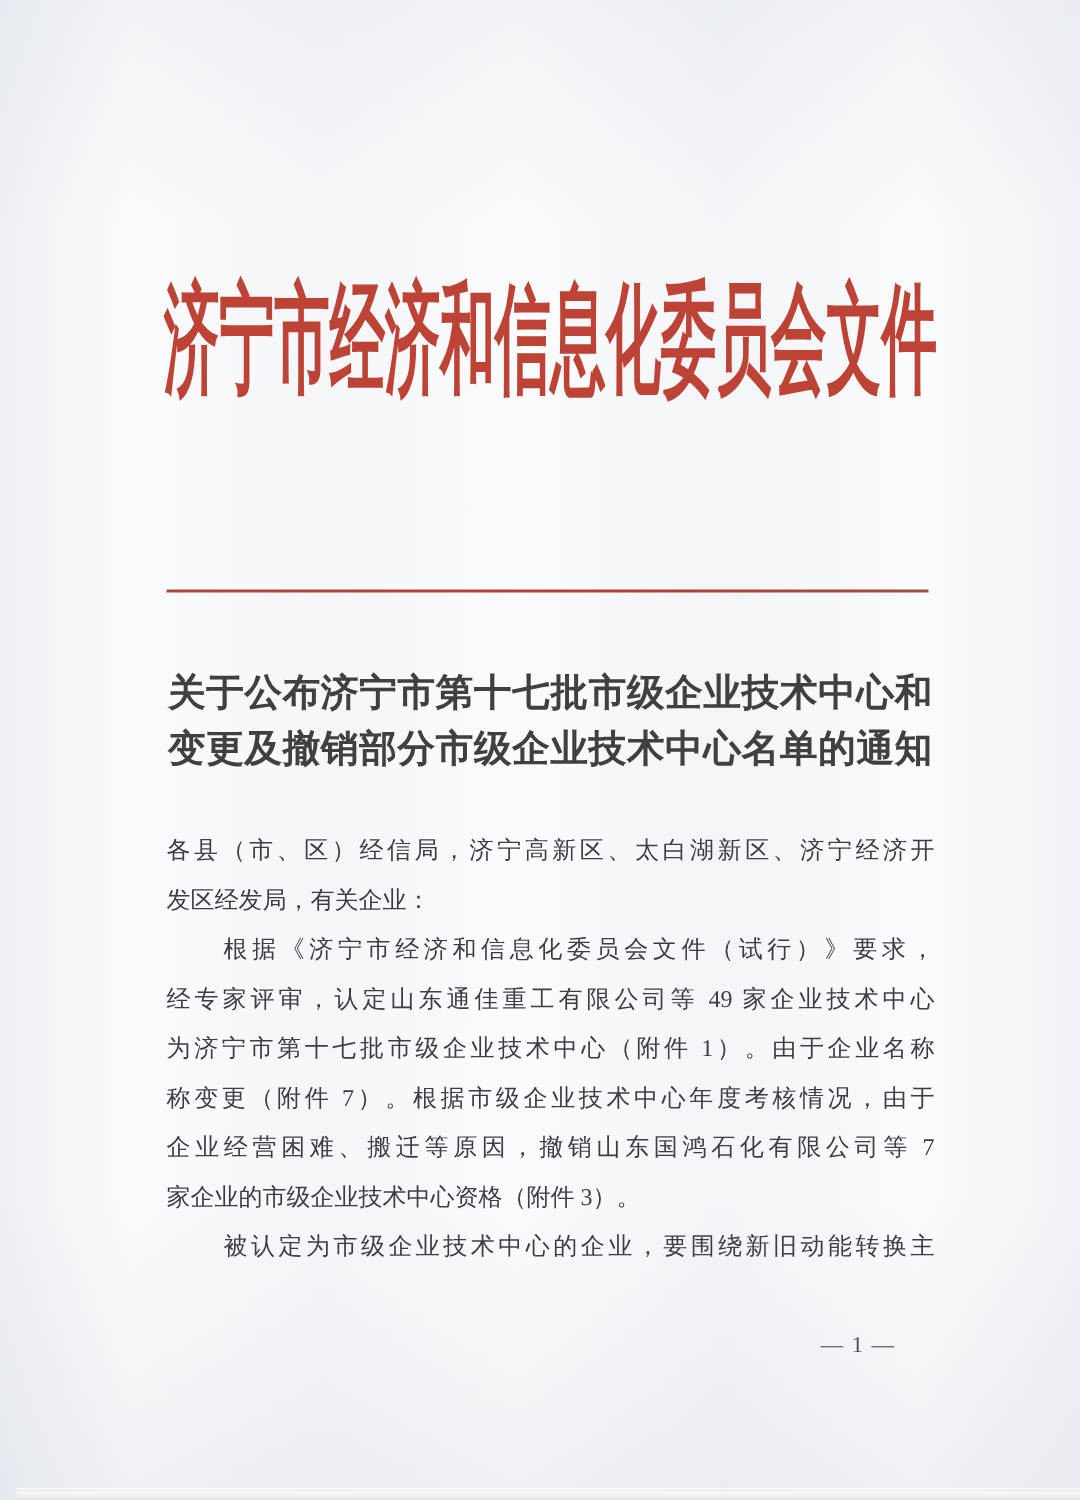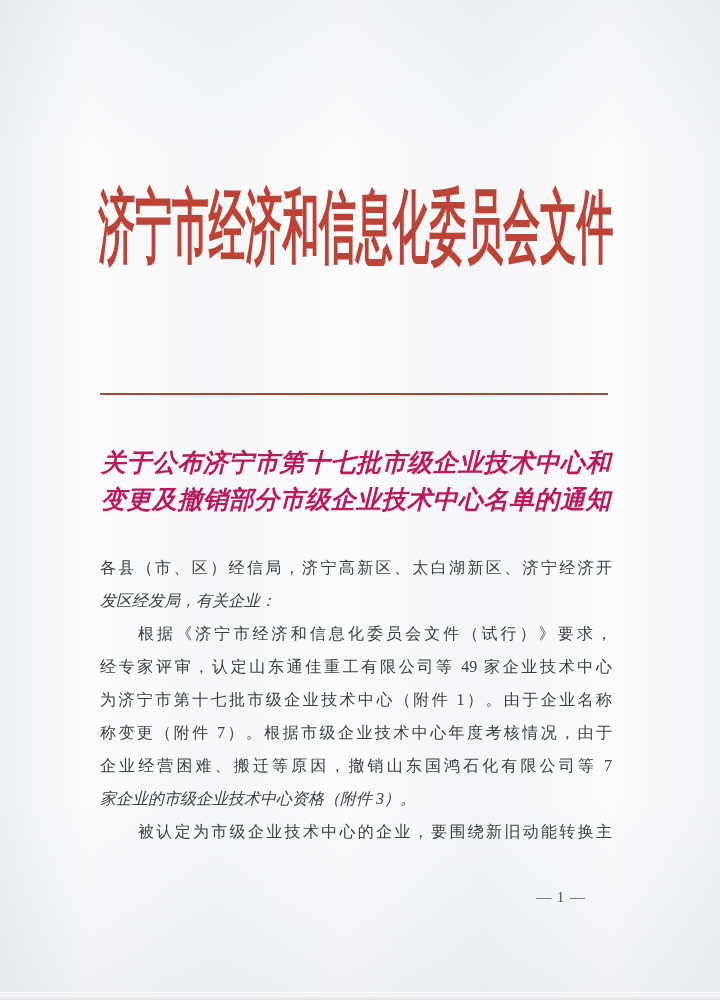--- a/index.html
+++ b/index.html
@@ -9,21 +9,21 @@
       overflow: hidden;
       font-family: "Liberation Serif", "DejaVu Serif", serif;
       background-color: #fafbfc;
       background-image:
         linear-gradient(90deg, rgba(213,219,228,.35) 0%, rgba(255,255,255,0) 12%,
           rgba(224,229,236,.22) 30%, rgba(255,255,255,0) 48%,
           rgba(221,226,234,.25) 67%, rgba(255,255,255,0) 85%, rgba(217,222,230,.30) 100%),
         linear-gradient(180deg, rgba(233,236,241,.55) 0%, rgba(255,255,255,0) 15%,
           rgba(255,255,255,0) 80%, rgba(227,230,236,.5) 100%);
     }
-    .page { position: absolute; inset: 0; }
+    .page { position: absolute; inset: 0; margin-left: 11px; }
 
     .agency-header {
       position: absolute; top: 182px; left: 100px; width: 512px; height: 90px;
       display: flex; align-items: center; justify-content: center;
     }
     .agency-header .inner {
       white-space: nowrap;
       font-weight: bold;
       font-size: 80px;
       line-height: 90px;
@@ -44,36 +44,35 @@
       position: absolute; top: 393px; left: 100px; width: 508px; height: 2px;
       background: linear-gradient(90deg, #b0463a 0%, #b43f32 60%, #9d4f46 100%);
     }
 
     .doc-title {
       position: absolute; top: 444px; left: 100px; width: 512px;
       text-align: center;
       font-weight: bold;
       font-size: 25px; line-height: 37px;
       letter-spacing: 0.5px;
-      color: #be185d;
-      font-style: italic;
+      color: #404040;
     }
 
     .body-block {
       position: absolute; top: 551px; left: 100px; width: 512px;
       font-size: 16px;
       color: #3b3f45;
     }
     .line {
       display: block;
       height: 33px; line-height: 33px;
       text-align: justify;
       text-align-last: justify;
     }
-    .line.end { text-align: left; text-align-last: left; font-style: italic; }
+    .line.end { text-align: left; text-align-last: left; }
     .line.indent { text-indent: 38px; }
 
     .page-num {
       position: absolute; top: 888px; left: 536px;
       font-size: 15px; line-height: 18px;
       letter-spacing: 1px;
       color: #4e5257;
     }
 
     .scan-edge-bottom {

